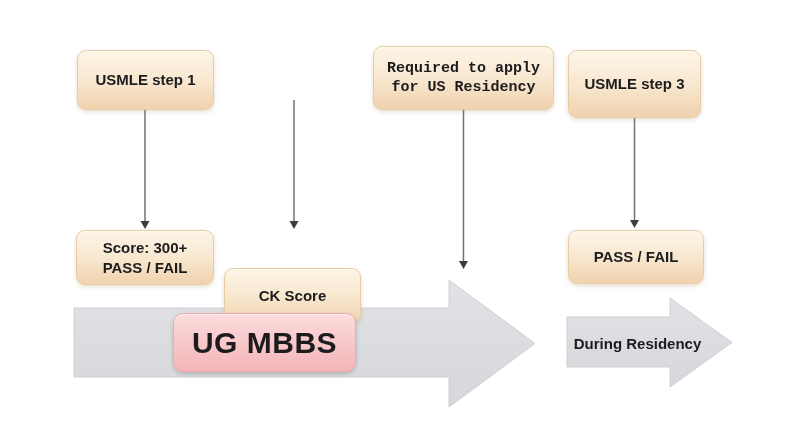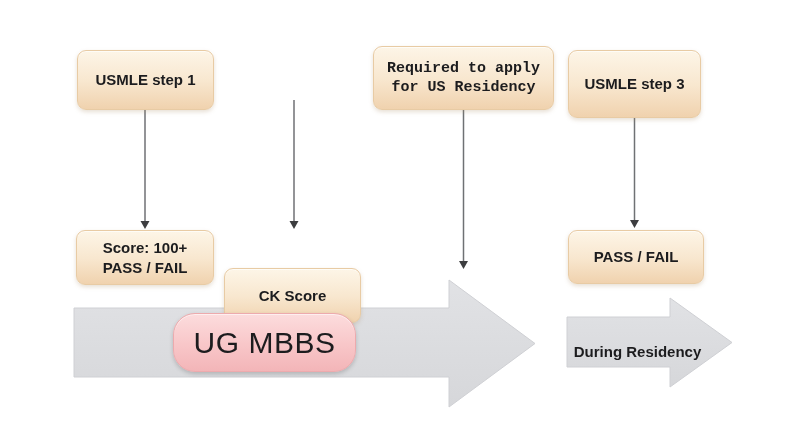--- a/index.html
+++ b/index.html
@@ -30,35 +30,34 @@
   }
   .node .label { white-space: pre-line; }
   .badge-pink {
     position: absolute;
     display: flex;
     align-items: center;
     justify-content: center;
     box-sizing: border-box;
     background: linear-gradient(180deg, #fcdcdd 0%, #f8c6c8 55%, #f3b5b8 100%);
     border: 1px solid #edaaad;
-    border-radius: 22px;
+    border-radius: 10px;
     box-shadow: 0 2px 4px rgba(0,0,0,0.18), inset 0 1px 0 rgba(255,255,255,0.55);
-    font-weight: 400;
+    font-weight: 700;
     font-size: 30px;
     letter-spacing: 0.5px;
   }
   .timeline-label {
     position: absolute;
     display: flex;
     align-items: center;
     justify-content: center;
     text-align: center;
     font-weight: 700;
     font-size: 15px;
-    margin-top: 8px;
   }
 </style>
 </head>
 <body>
 
 <div class="canvas">
 
   <svg class="layer-svg" width="800" height="436" viewBox="0 0 800 436">
     <defs>
       <linearGradient id="grayGrad" x1="0" y1="0" x2="0" y2="1">
@@ -97,21 +96,21 @@
   </div>
   <div class="node" style="left:373px; top:46px; width:181px; height:64px;font-family:Liberation Mono, monospace;">
     <span class="label">Required to apply
 for US Residency</span>
   </div>
   <div class="node" style="left:568px; top:50px; width:133px; height:68px;">
     <span class="label">USMLE step 3</span>
   </div>
 
   <div class="node" style="left:76px; top:230px; width:138px; height:55px;">
-    <span class="label">Score: 100+
+    <span class="label">Score: 300+
 PASS / FAIL</span>
   </div>
   <div class="node" style="left:224px; top:230px; width:137px; height:55px;margin-top:38px;">
     <span class="label">CK Score</span>
   </div>
   <div class="node" style="left:568px; top:230px; width:136px; height:54px;">
     <span class="label">PASS / FAIL</span>
   </div>
 
   <div class="badge-pink" style="left:173px; top:313px; width:183px; height:59px;">

